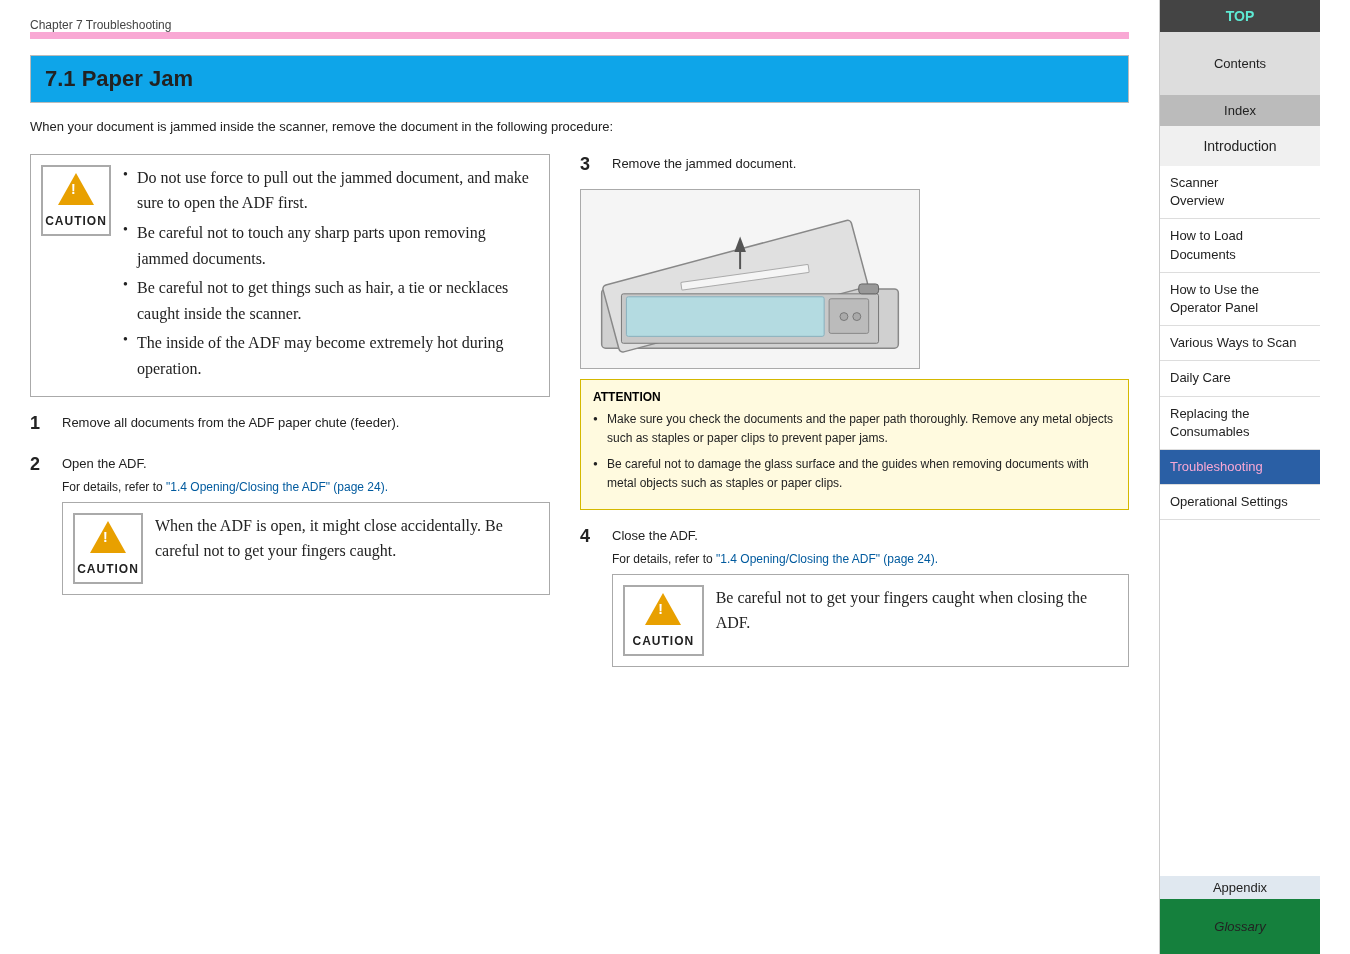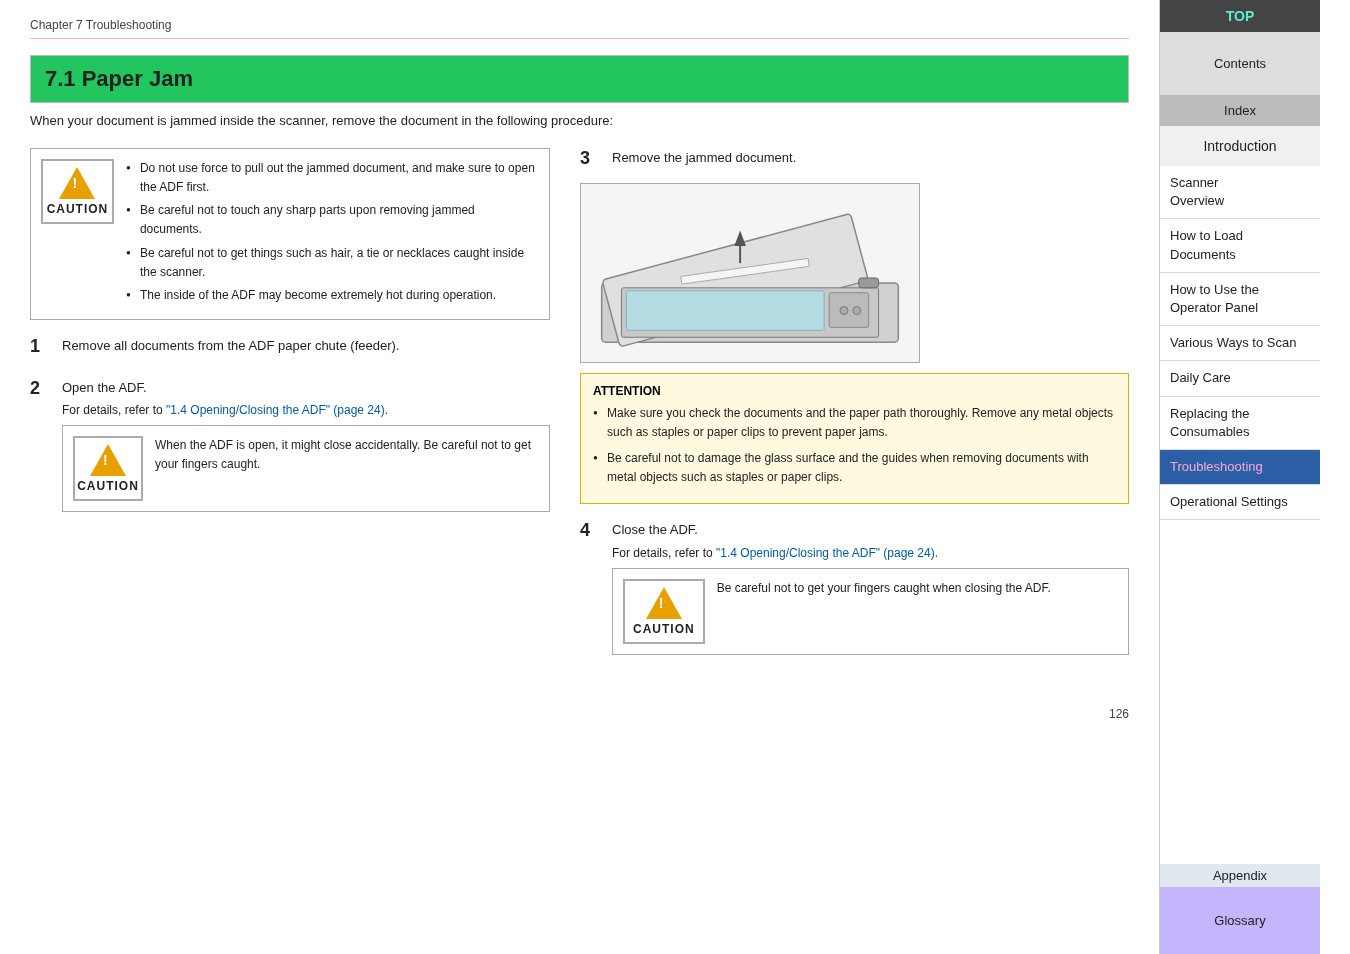--- a/index.html
+++ b/index.html
@@ -17,31 +17,30 @@
     .main-content {
       flex: 1;
       padding: 18px 30px 30px 30px;
       max-width: 1160px;
       border-right: 1px solid #ccc;
     }
 
     .chapter-header {
       font-size: 12px;
       color: #444;
-      border-bottom: 1px solid #f9a8d4;
-      padding-bottom: 6px;
+      border-bottom: 7px solid #f9a8d4;
       margin-bottom: 16px;
     }
 
     .section-title {
       font-size: 22px;
       font-weight: bold;
-      background: #22c55e;
+      background: #0ea5e9;
       padding: 10px 14px;
-      margin-bottom: 8px;
+      margin-bottom: 14px;
       border: 1px solid #bbb;
     }
 
     .intro-text {
       margin-bottom: 16px;
       line-height: 1.6;
       font-size: 13px;
     }
 
     
@@ -97,26 +96,27 @@
       font-weight: bold;
       font-size: 14px;
       color: #fff;
     }
 
     .caution-label {
       font-size: 12px;
       font-weight: bold;
       letter-spacing: 1px;
       color: #222;
-      margin-top: 1px;
+      margin-top: 7px;
     }
 
     .caution-text {
-      font-size: 12px;
+      font-size: 16px;
       line-height: 1.6;
+      font-family: Liberation Serif, serif;
     }
 
     .caution-text ul {
       list-style: none;
       padding: 0;
     }
 
     .caution-text ul li {
       padding-left: 14px;
       position: relative;
@@ -257,25 +257,26 @@
 
     .sidebar-appendix {
       background: #e0e8f0;
       text-align: center;
       padding: 4px;
       font-size: 13px;
       cursor: pointer;
     }
 
     .sidebar-glossary {
-      background: #c4b5fd;
+      background: #15803d;
       text-align: center;
-      padding: 26px;
+      padding: 20px;
       font-size: 13px;
       cursor: pointer;
+      font-style: italic;
     }
 
     
     .scanner-svg {
       width: 100%;
       height: 100%;
     }
   </style>
 </head>
 <body>
@@ -398,21 +399,20 @@
             <div class="caution-text">
               <p>Be careful not to get your fingers caught when closing the ADF.</p>
             </div>
           </div>
         </div>
       </div>
 
     </div>
   </div>
 
-  <div class="page-number">126</div>
 </div>
 
 <div class="sidebar">
   <div class="sidebar-top">TOP</div>
   <div class="sidebar-contents">Contents</div>
   <div class="sidebar-index">Index</div>
   <div class="sidebar-intro">Introduction</div>
   <div class="sidebar-item">Scanner<br>Overview</div>
   <div class="sidebar-item">How to Load Documents</div>
   <div class="sidebar-item">How to Use the Operator Panel</div>

